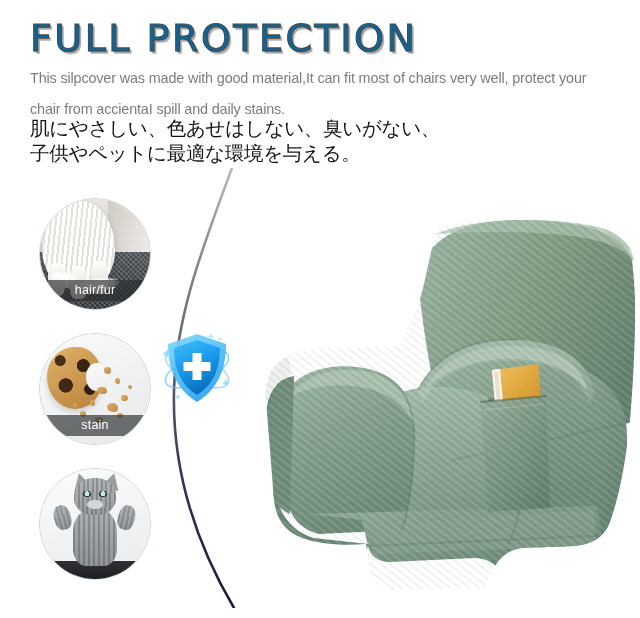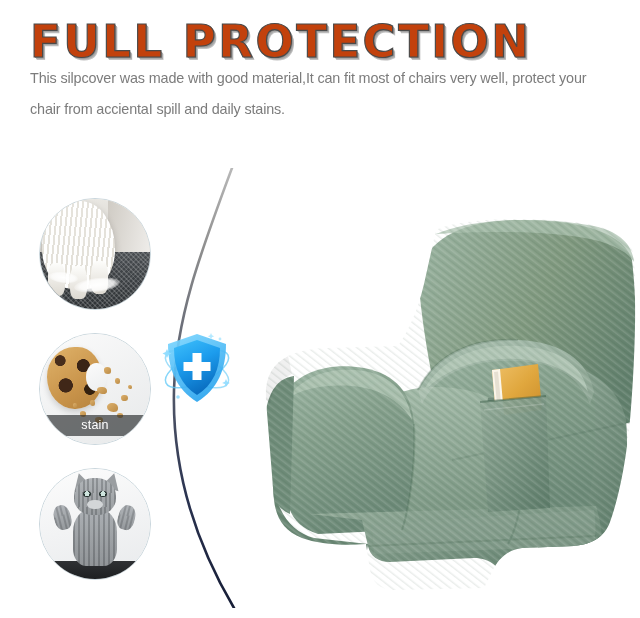--- a/index.html
+++ b/index.html
@@ -16,25 +16,25 @@
     height: 618px;
     background: #ffffff;
     overflow: hidden;
   }
 
   
   .headline {
     position: absolute;
     left: 30px;
     top: 19px;
-    font-size: 45px;
+    font-size: 38px;
     letter-spacing: 2.5px;
-    font-weight: 700;
+    font-weight: 400;
     line-height: 1;
-    color: #c2410c;
+    color: #0369a1;
     -webkit-text-stroke: 1.15px #4a4a4a;
     text-shadow:
        1px 1px 0 #8d8d8d,
        2px 2px 0 #a9a9a9,
        2.5px 2.5px 0 #c3c3c3;
     white-space: nowrap;
     font-family: "DejaVu Sans", sans-serif;
   }
 
   
@@ -236,20 +236,24 @@
 </style>
 </head>
 <body>
 
 <div id="page">
 
   <div class="headline">FULL PROTECTION</div>
 
   <div class="body-en">This silpcover was made with good  material,It can fit most of chairs very well, protect your chair from accientaI spill and daily stains.</div>
 
+  <div class="body-jp">
+    <div>肌にやさしい、色あせはしない、臭いがない、</div>
+    <div>子供やペットに最適な環境を与える。</div>
+  </div>
 
   <svg class="divider" viewBox="0 0 130 440">
     <defs>
       <linearGradient id="divGrad" x1="0" y1="0" x2="0" y2="1">
         <stop offset="0" stop-color="#b8b8b8"></stop>
         <stop offset="0.18" stop-color="#8f8f8f"></stop>
         <stop offset="0.45" stop-color="#5a5f6e"></stop>
         <stop offset="0.75" stop-color="#2a3350"></stop>
         <stop offset="1" stop-color="#161d36"></stop>
       </linearGradient>
@@ -261,20 +265,21 @@
     <div class="badge-art">
       <div class="b1-wall"></div>
       <div class="b1-floor"></div>
       <div class="b1-dog"></div>
       <div class="b1-leg l1"></div>
       <div class="b1-leg l2"></div>
       <div class="b1-leg l3"></div>
       <div class="b1-tuft2"></div>
       <div class="b1-tuft"></div>
     </div>
+    <div class="badge-label">hair/fur</div>
   </div>
 
   <div class="badge badge-2">
     <div class="badge-art">
       <div class="b2-bg"></div>
       <div class="b2-cookie"></div>
       <div class="b2-bite"></div>
       <div class="crumb" style="left:58%;top:30%;width:7%;height:6%;"></div>
       <div class="crumb" style="left:68%;top:40%;width:5%;height:5%;"></div>
       <div class="crumb" style="left:52%;top:48%;width:9%;height:7%;"></div>

